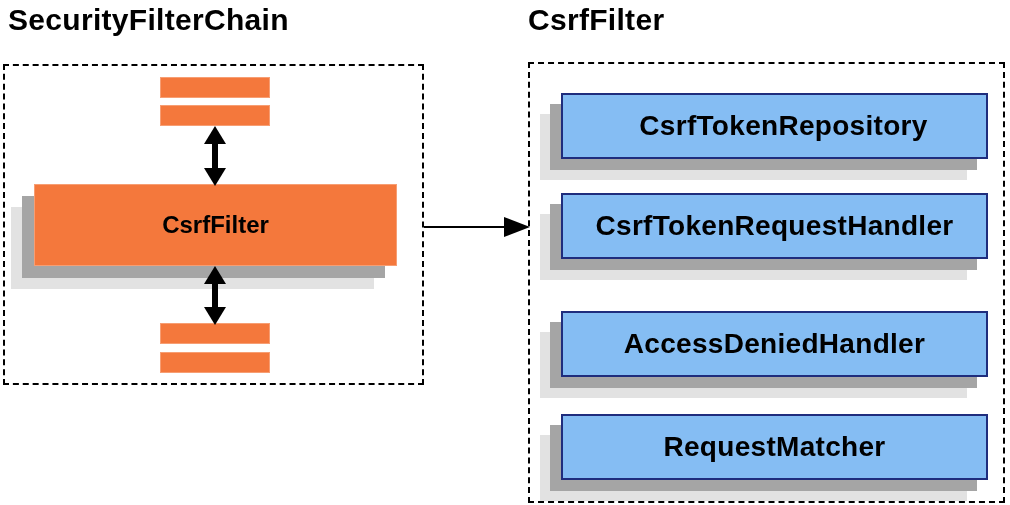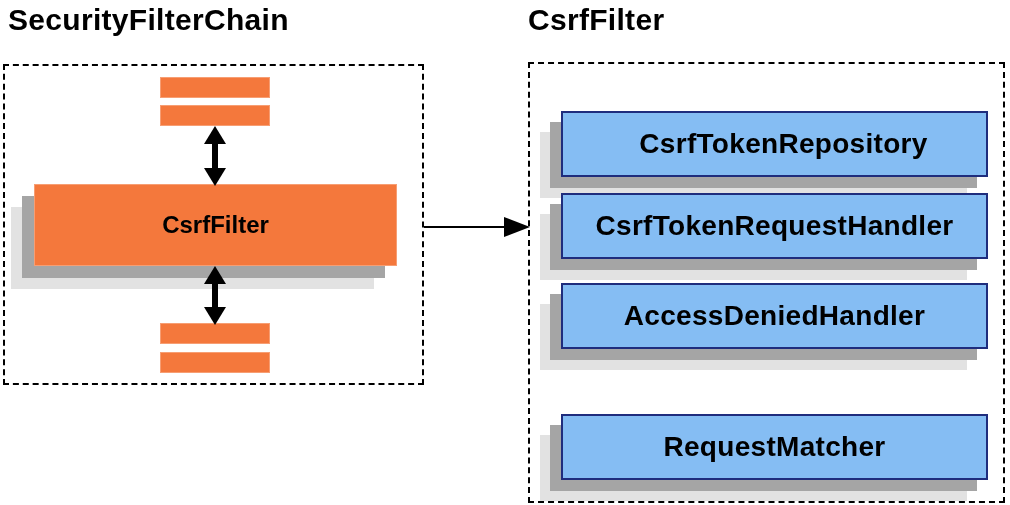--- a/index.html
+++ b/index.html
@@ -55,23 +55,23 @@
   .blue-box{
     position:absolute;left:561px;width:427px;height:66px;
     background:var(--blue-fill);border:2px solid var(--blue-border);
     box-shadow:-11px 11px 0 0 var(--shadow-dark), -21px 21px 0 0 var(--shadow-light);
     display:flex;align-items:center;justify-content:center;
   }
   .blue-box .label{
     font-size:28px;font-weight:bold;color:var(--ink);letter-spacing:0.3px;
     white-space:nowrap;
   }
-  .blue-box-1{top:111px;padding-left:18px;}
+  .blue-box-1{top:93px;padding-left:18px;}
   .blue-box-2{top:193px;}
-  .blue-box-3{top:283px;}
+  .blue-box-3{top:311px;}
   .blue-box-4{top:414px;}
 
   .overlay{
     position:absolute;left:0;top:0;width:1010px;height:505px;
     pointer-events:none;z-index:5;
   }
 </style>
 </head>
 <body>
 

